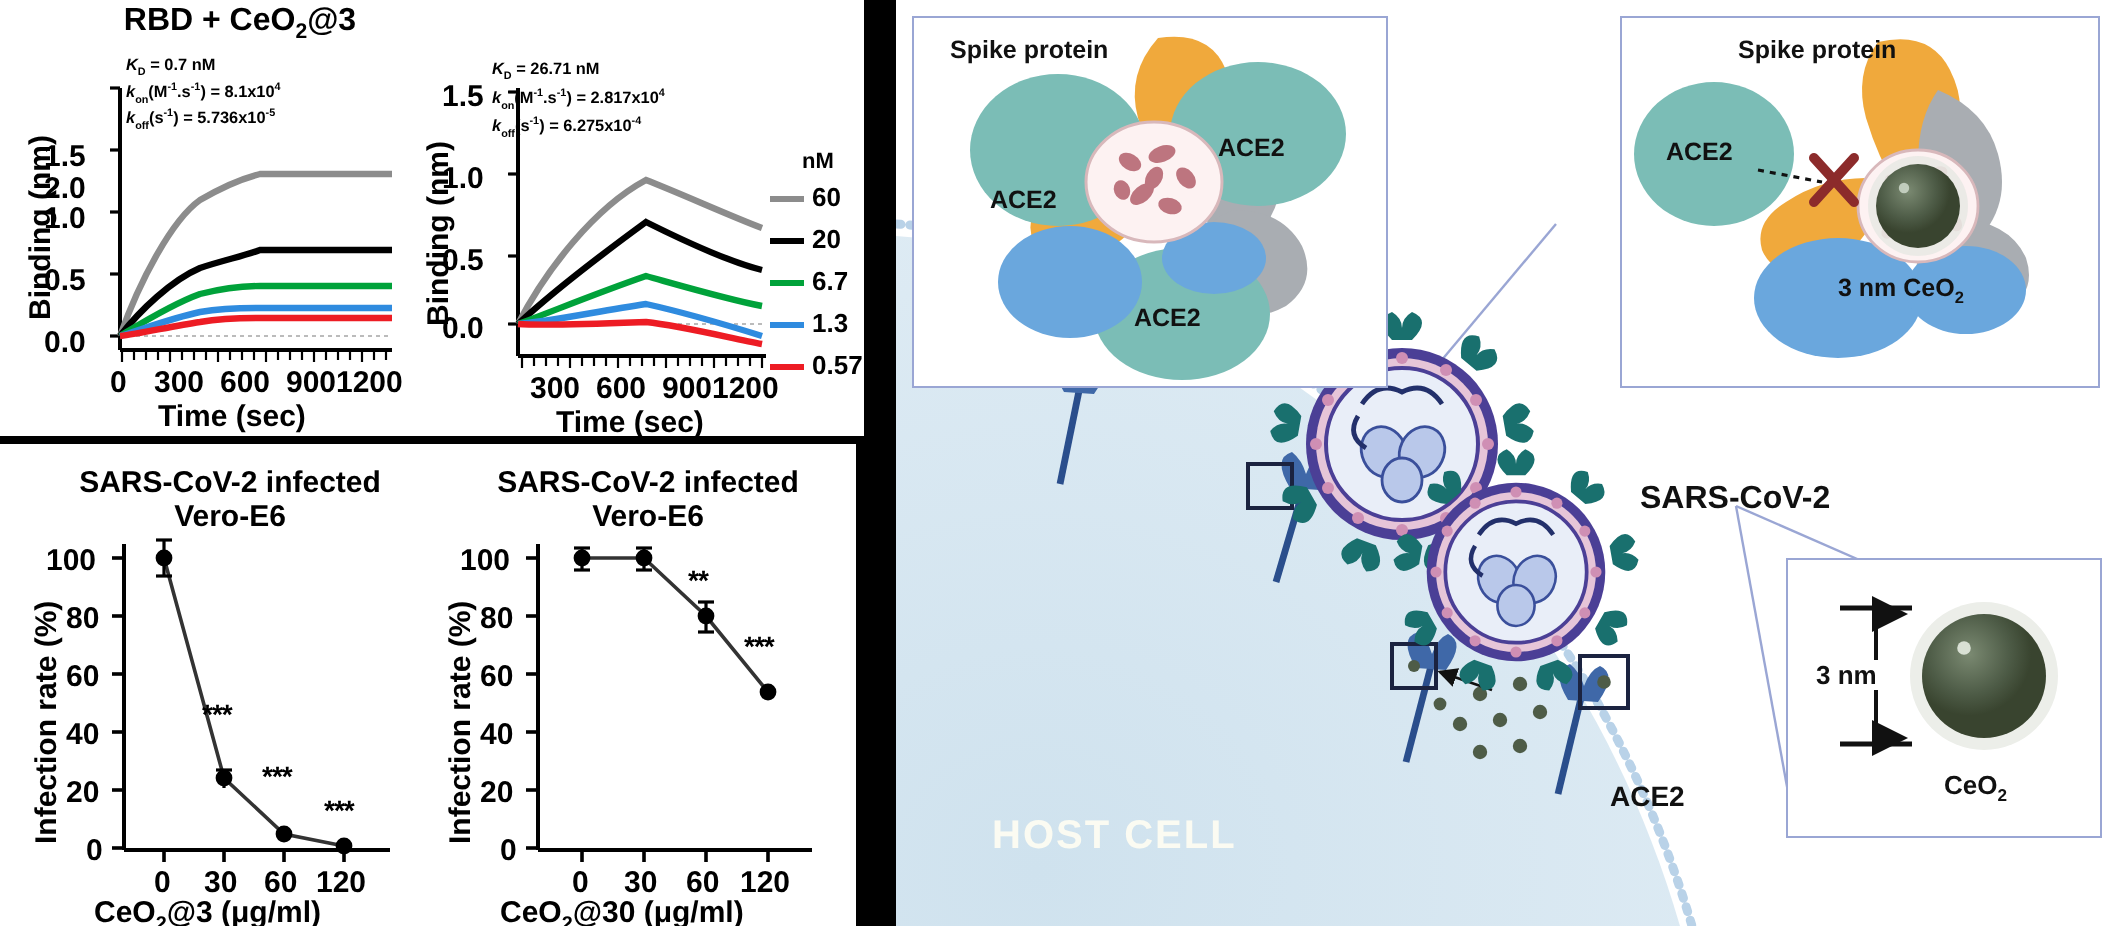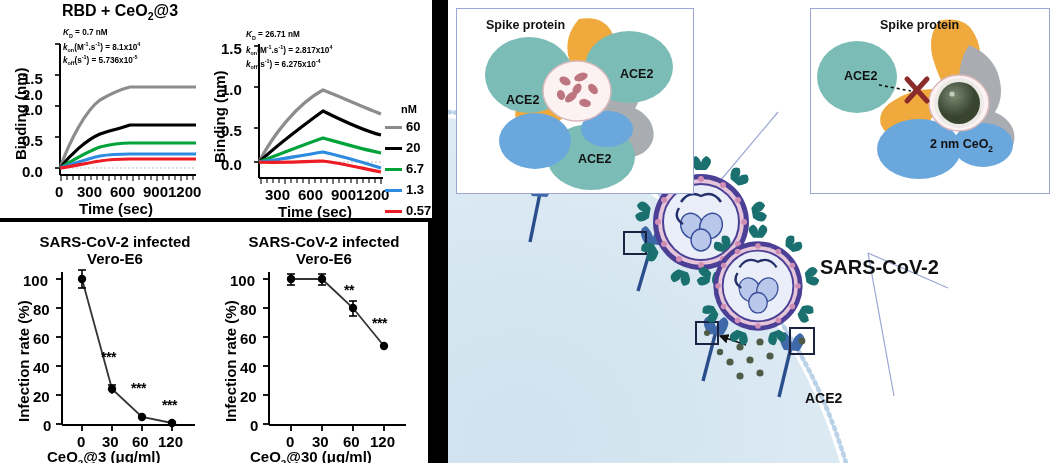--- a/index.html
+++ b/index.html
@@ -26,21 +26,21 @@
   sub{font-size:.66em;vertical-align:sub;}
 
   .legtxt{position:absolute;font-weight:bold;color:#000;font-size:13px;line-height:1;}
   .legbar{position:absolute;height:3.4px;width:17px;}
 
   .star{position:absolute;font-weight:bold;color:#000;font-size:14px;letter-spacing:-.5px;}
 
   
   #right{position:absolute;left:448px;top:0;width:612px;height:463px;background:#fff;overflow:hidden;}
   .inset{position:absolute;background:#fff;border:1.6px solid #9aa6d4;box-sizing:border-box;}
-  .instxt{position:absolute;font-weight:bold;color:#111;white-space:nowrap;margin-left:11px;}
+  .instxt{position:absolute;font-weight:bold;color:#111;white-space:nowrap;}
   .cell-label{position:absolute;color:#fbfbf2;font-weight:bold;letter-spacing:1px;}
   .diagtxt{position:absolute;font-weight:bold;color:#111;white-space:nowrap;}
 </style>
 </head>
 <body>
 
 <div id="root">
 
   <div id="left">
 
@@ -187,21 +187,21 @@
         </svg>
 
         <div class="tick" style="left:50px;top:186px;font-size:15px;">300</div>
         <div class="tick" style="left:83px;top:186px;font-size:15px;">600</div>
         <div class="tick" style="left:116px;top:186px;font-size:15px;">900</div>
         <div class="tick" style="left:141px;top:186px;font-size:15px;">1200</div>
 
         <div class="axlabel" style="left:63px;top:203px;font-size:15px;">Time (sec)</div>
       </div>
 
-      <div class="chart" style="left:385px;top:0;width:47px;height:252px;margin-top:28px;">
+      <div class="chart" style="left:385px;top:0;width:47px;height:252px;">
         <div class="legtxt" style="left:16px;top:76px;font-size:11px;">nM</div>
 
         <div class="legbar" style="left:0px;top:98px;background:#8c8c8c;"></div>
         <div class="legtxt" style="left:21px;top:92px;">60</div>
 
         <div class="legbar" style="left:0px;top:119px;background:#000000;"></div>
         <div class="legtxt" style="left:21px;top:113px;">20</div>
 
         <div class="legbar" style="left:0px;top:140px;background:#00a23a;"></div>
         <div class="legtxt" style="left:21px;top:134px;">6.7</div>
@@ -520,22 +520,23 @@
         <g fill="#b9c8ea" stroke="#3a4f9b" stroke-width="1.4">
           <ellipse cx="-9" cy="4" rx="11" ry="13" transform="rotate(-25 -9 4)"></ellipse>
           <ellipse cx="10" cy="4" rx="11" ry="13" transform="rotate(25 10 4)"></ellipse>
           <ellipse cx="0" cy="18" rx="10" ry="11"></ellipse>
         </g>
         <path d="M-20,-20 q8,-12 20,-6 q12,-6 20,6" fill="none" stroke="#23306b" stroke-width="2.4"></path>
         <path d="M-22,-14 q-6,10 4,16" fill="none" stroke="#23306b" stroke-width="2.4"></path>
       </g>
     </svg>
 
-    <div class="diagtxt" style="left:372px;top:256px;font-size:20px;">SARS-CoV-2</div>
+    <div class="diagtxt" style="left:372px;top:241px;font-size:16px;">SARS-CoV-2</div>
     <div class="diagtxt" style="left:357px;top:390px;font-size:14px;">ACE2</div>
+    <div class="cell-label" style="left:48px;top:407px;font-size:20px;">HOST CELL</div>
 
     <div class="inset" style="left:8px;top:8px;width:238px;height:186px;">
       <svg width="235" height="183" style="position:absolute;left:0;top:0;">
         <path d="M122,10 q26,-4 34,16 q8,20 -4,34 q-14,16 -26,22 q-8,-14 -14,-32 q-6,-22 10,-40 z" fill="#f0a93c"></path>
         <path d="M110,76 q10,8 4,22 q-8,16 -28,22 q-18,4 -26,-8 q-6,-12 8,-24 q18,-14 42,-12 z" fill="#f0a93c"></path>
         <path d="M150,34 q22,8 30,28 q8,20 -2,38 q-10,16 -28,16 q-6,-22 -8,-44 q-2,-22 8,-38 z" fill="#a9adb2"></path>
         <path d="M160,96 q24,0 34,18 q8,18 -8,30 q-18,10 -36,0 q-14,-10 -8,-28 q4,-16 18,-20 z" fill="#a9adb2"></path>
         <ellipse cx="72" cy="66" rx="44" ry="38" fill="#7bbdb6"></ellipse>
         <ellipse cx="172" cy="58" rx="44" ry="36" fill="#7bbdb6"></ellipse>
         <ellipse cx="134" cy="148" rx="44" ry="33" fill="#7bbdb6"></ellipse>
@@ -579,18 +580,40 @@
         <circle cx="141" cy="85" r="2.6" fill="#cfd9cb" opacity=".85"></circle>
         <line x1="68" y1="76" x2="100" y2="82" stroke="#111" stroke-width="1.6" stroke-dasharray="3,3"></line>
         <g stroke="#8c2b2b" stroke-width="5" stroke-linecap="round">
           <line x1="96" y1="70" x2="116" y2="92"></line>
           <line x1="116" y1="70" x2="96" y2="92"></line>
         </g>
       </svg>
       <div class="instxt" style="left:58px;top:9px;font-size:12.5px;">Spike protein</div>
       <div class="instxt" style="left:22px;top:60px;font-size:12.5px;">ACE2</div>
       <div class="instxt" style="left:108px;top:128px;font-size:12.5px;">
-        <span>2 nm CeO</span><sub>2</sub>
+        <span>3 nm CeO</span><sub>2</sub>
       </div>
     </div>
 
+    <div class="inset" style="left:445px;top:279px;width:158px;height:140px;">
+      <svg width="155" height="137" style="position:absolute;left:0;top:0;">
+        <circle cx="98" cy="58" r="37" fill="#eceee9"></circle>
+        <circle cx="98" cy="58" r="31" fill="url(#nanoG)"></circle>
+        <circle cx="88" cy="44" r="3.4" fill="#e4ebe0" opacity=".9"></circle>
+        <line x1="26" y1="24" x2="62" y2="24" stroke="#111" stroke-width="2.4"></line>
+        <line x1="26" y1="92" x2="62" y2="92" stroke="#111" stroke-width="2.4"></line>
+        <line x1="44" y1="27" x2="44" y2="89" stroke="#111" stroke-width="2" marker-start="url(#ahU)" marker-end="url(#ahD)"></line>
+        <defs>
+          <marker id="ahU" markerWidth="9" markerHeight="9" refX="4.5" refY="8" orient="auto">
+            <path d="M4.5,0 L9,9 L0,9 z" fill="#111"></path>
+            </marker>
+          <marker id="ahD" markerWidth="9" markerHeight="9" refX="4.5" refY="8" orient="auto">
+            <path d="M4.5,0 L9,9 L0,9 z" fill="#111"></path>
+            </marker>
+        </defs>
+      </svg>
+      <div class="instxt" style="left:12px;top:50px;font-size:13px;background:#fff;padding:0 2px;">3 nm</div>
+      <div class="instxt" style="left:78px;top:105px;font-size:13px;">
+        <span>CeO</span><sub>2</sub>
+      </div>
+    </div>
   </div>
 </div>
 
 </body></html>

